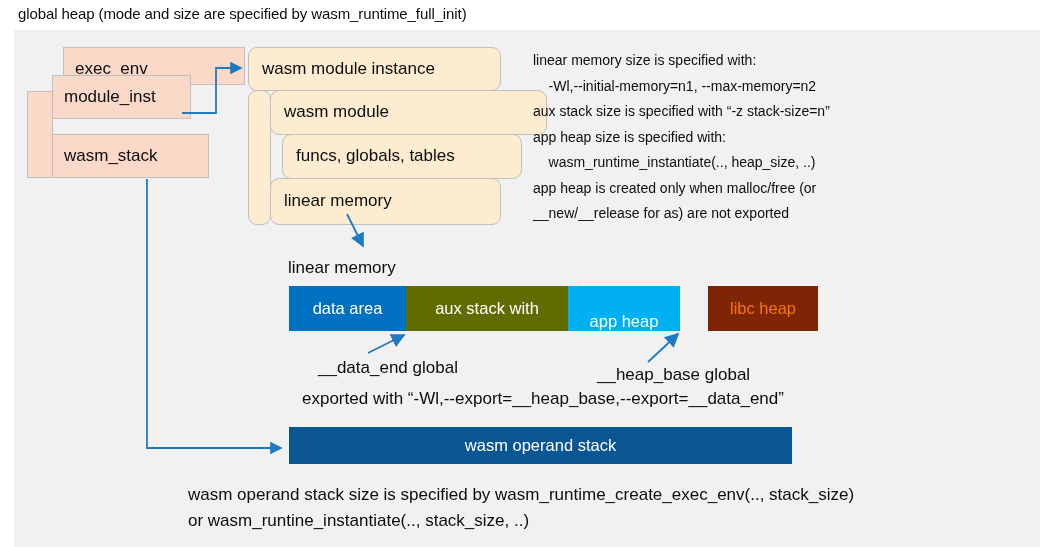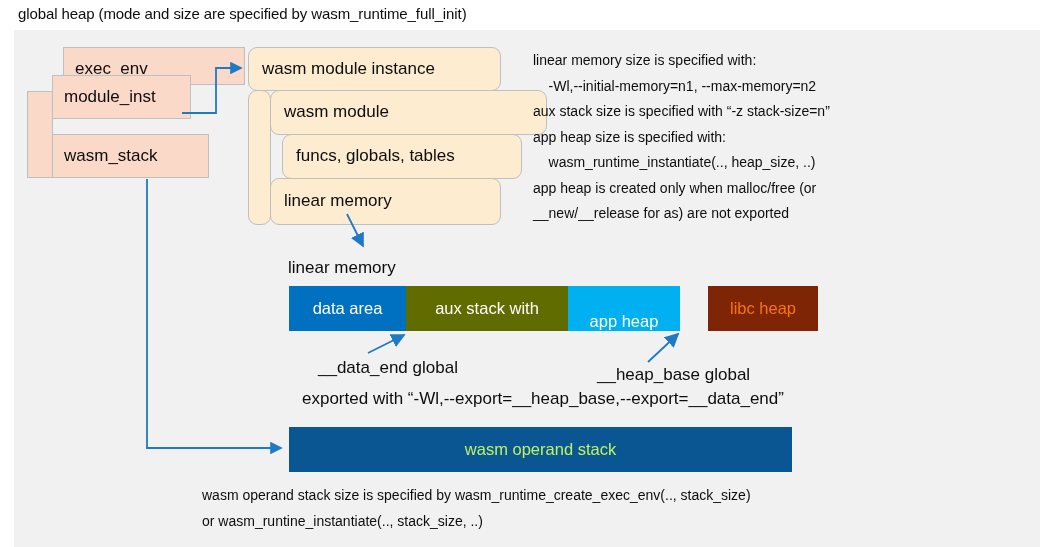--- a/index.html
+++ b/index.html
@@ -127,34 +127,34 @@
   #data-end-label { left: 318px; top: 358px; }
   #heap-base-label{ left: 597px; top: 365px; }
   #exported-label { left: 302px; top: 389px; }
 
   
   #operand-stack {
     position: absolute;
     left: 289px;
     top: 427px;
     width: 503px;
-    height: 45px;
+    height: 37px;
     background: #0a5693;
     display: flex;
     align-items: center;
     justify-content: center;
-    color: #bef264;
+    color: #ffffff;
     font-size: 16.5px;
   }
   #bottom-text {
     position: absolute;
-    left: 202px;
+    left: 188px;
     top: 482px;
     width: 850px;
-    font-size: 14px;
+    font-size: 17px;
     line-height: 26px;
     color: #0d0d0d;
     white-space: pre;
   }
 
   svg.overlay {
     position: absolute;
     left: 0; top: 0;
     width: 1054px;
     height: 547px;

